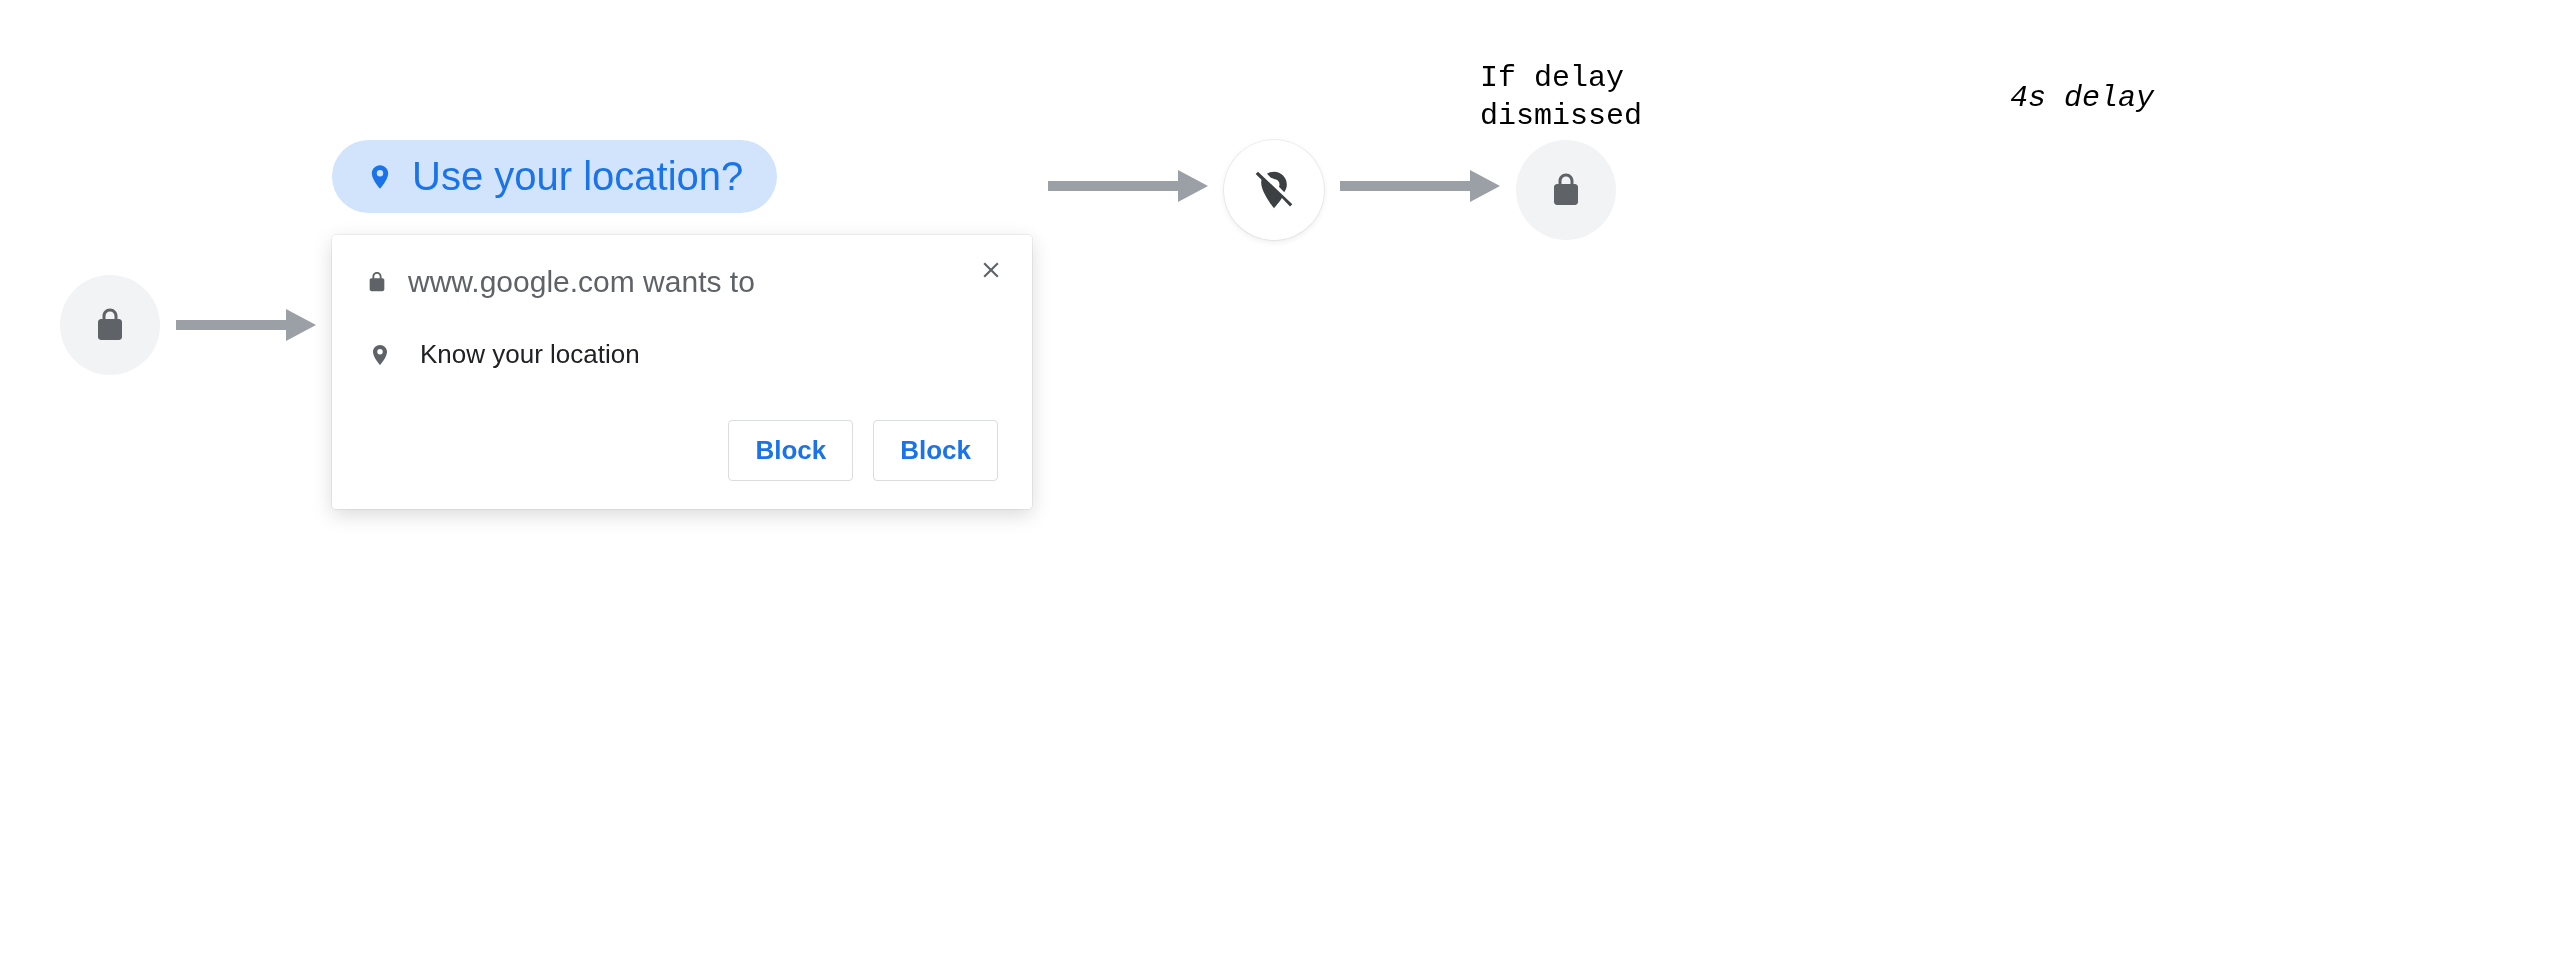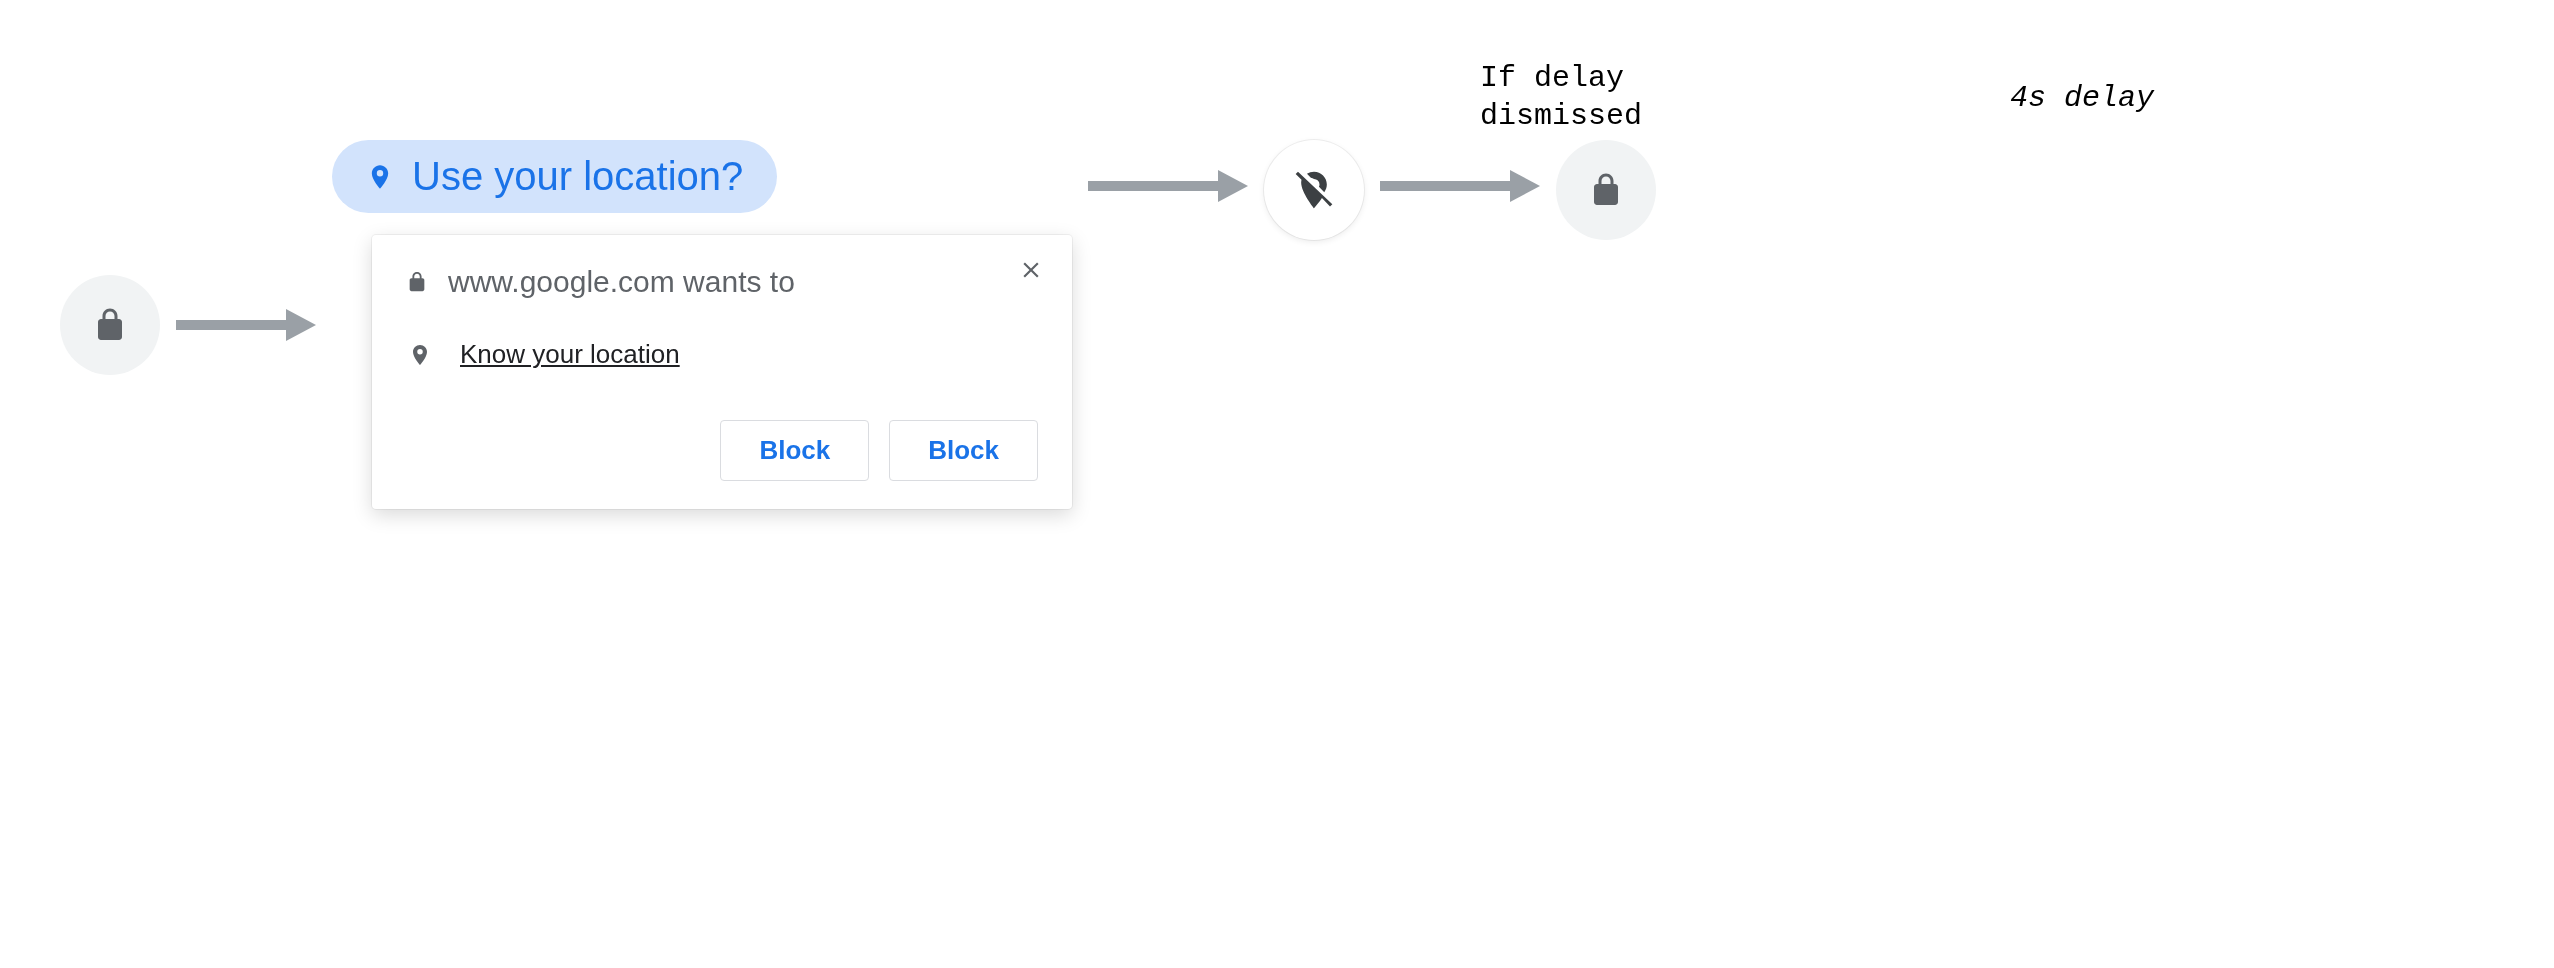--- a/index.html
+++ b/index.html
@@ -57,21 +57,20 @@
   }
   .dialog {
     margin-top: 22px;
     width: 700px;
     background: #ffffff;
     border-radius: 4px;
     box-shadow: 0 6px 20px rgba(0,0,0,0.15), 0 0 0 1px rgba(0,0,0,0.05);
     padding: 30px 34px 28px 34px;
     position: relative;
     font-family: Arial, Helvetica, sans-serif;
-    margin-left: 40px;
   }
   .dialog .close {
     position: absolute;
     top: 22px;
     right: 28px;
     cursor: pointer;
   }
   .dialog-title {
     display: flex;
     align-items: center;
@@ -80,35 +79,34 @@
     color: #5f6368;
   }
   .dialog-row {
     display: flex;
     align-items: center;
     gap: 28px;
     font-size: 26px;
     color: #202124;
     margin-top: 40px;
     margin-left: 2px;
-    text-decoration: underline;
   }
   .dialog-buttons {
     display: flex;
     justify-content: flex-end;
     gap: 20px;
     margin-top: 50px;
   }
   .dialog-button {
     border: 1px solid #dadce0;
     background: #ffffff;
     color: #1a73e8;
     font-size: 26px;
     font-weight: 600;
-    padding: 14px 38px;
+    padding: 14px 26px;
     border-radius: 4px;
     cursor: pointer;
   }
   .caption {
     position: absolute;
     font-family: "Courier New", Courier, monospace;
     font-size: 30px;
     color: #000000;
     white-space: pre;
     line-height: 1.25;

